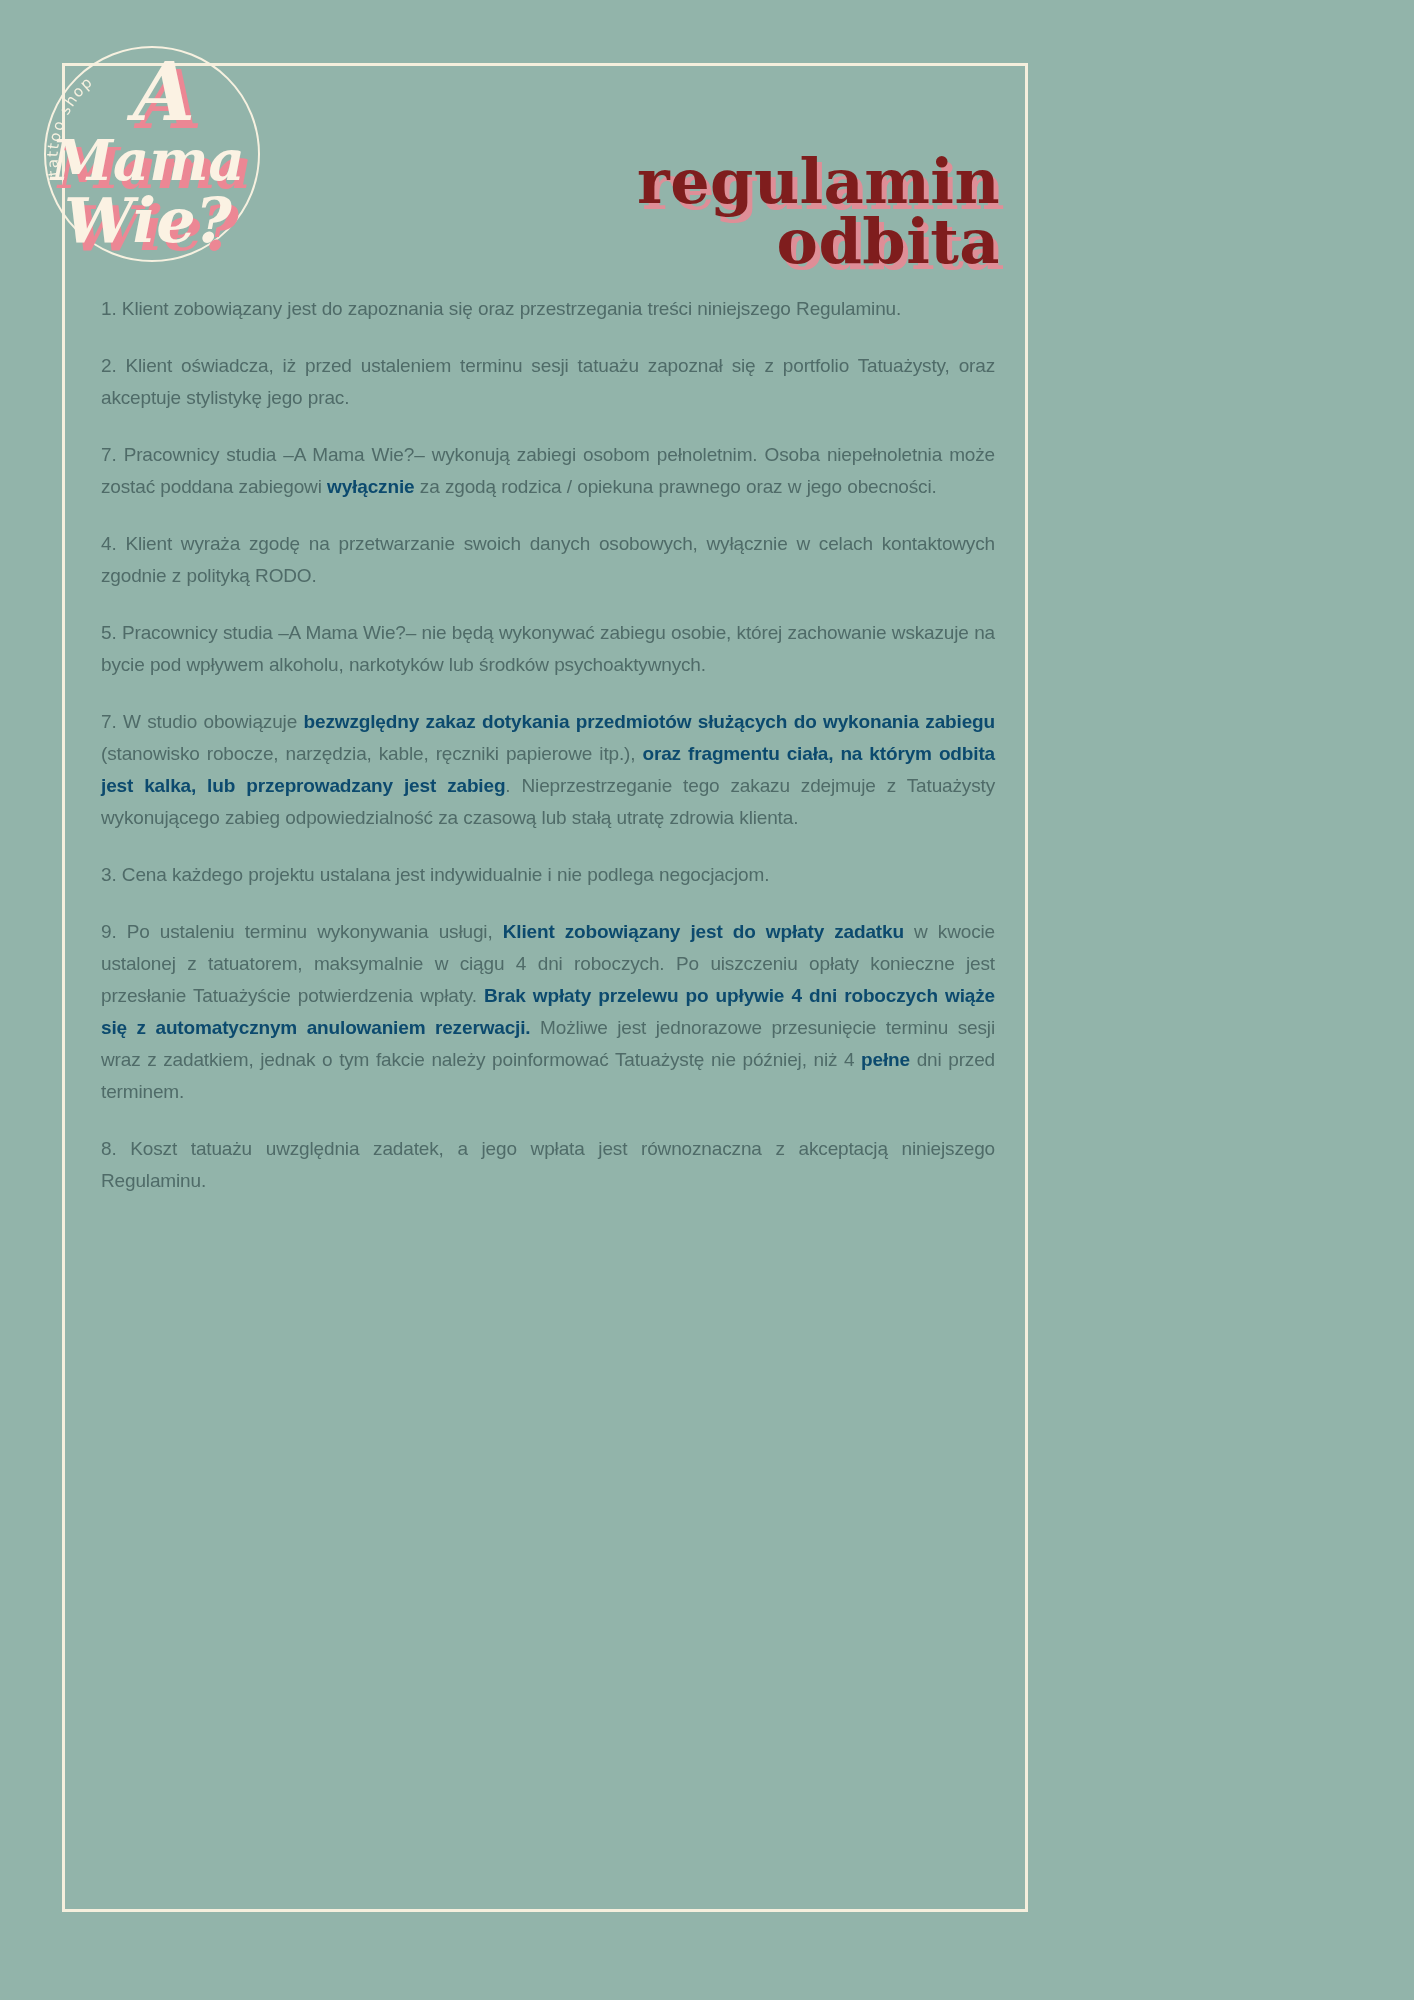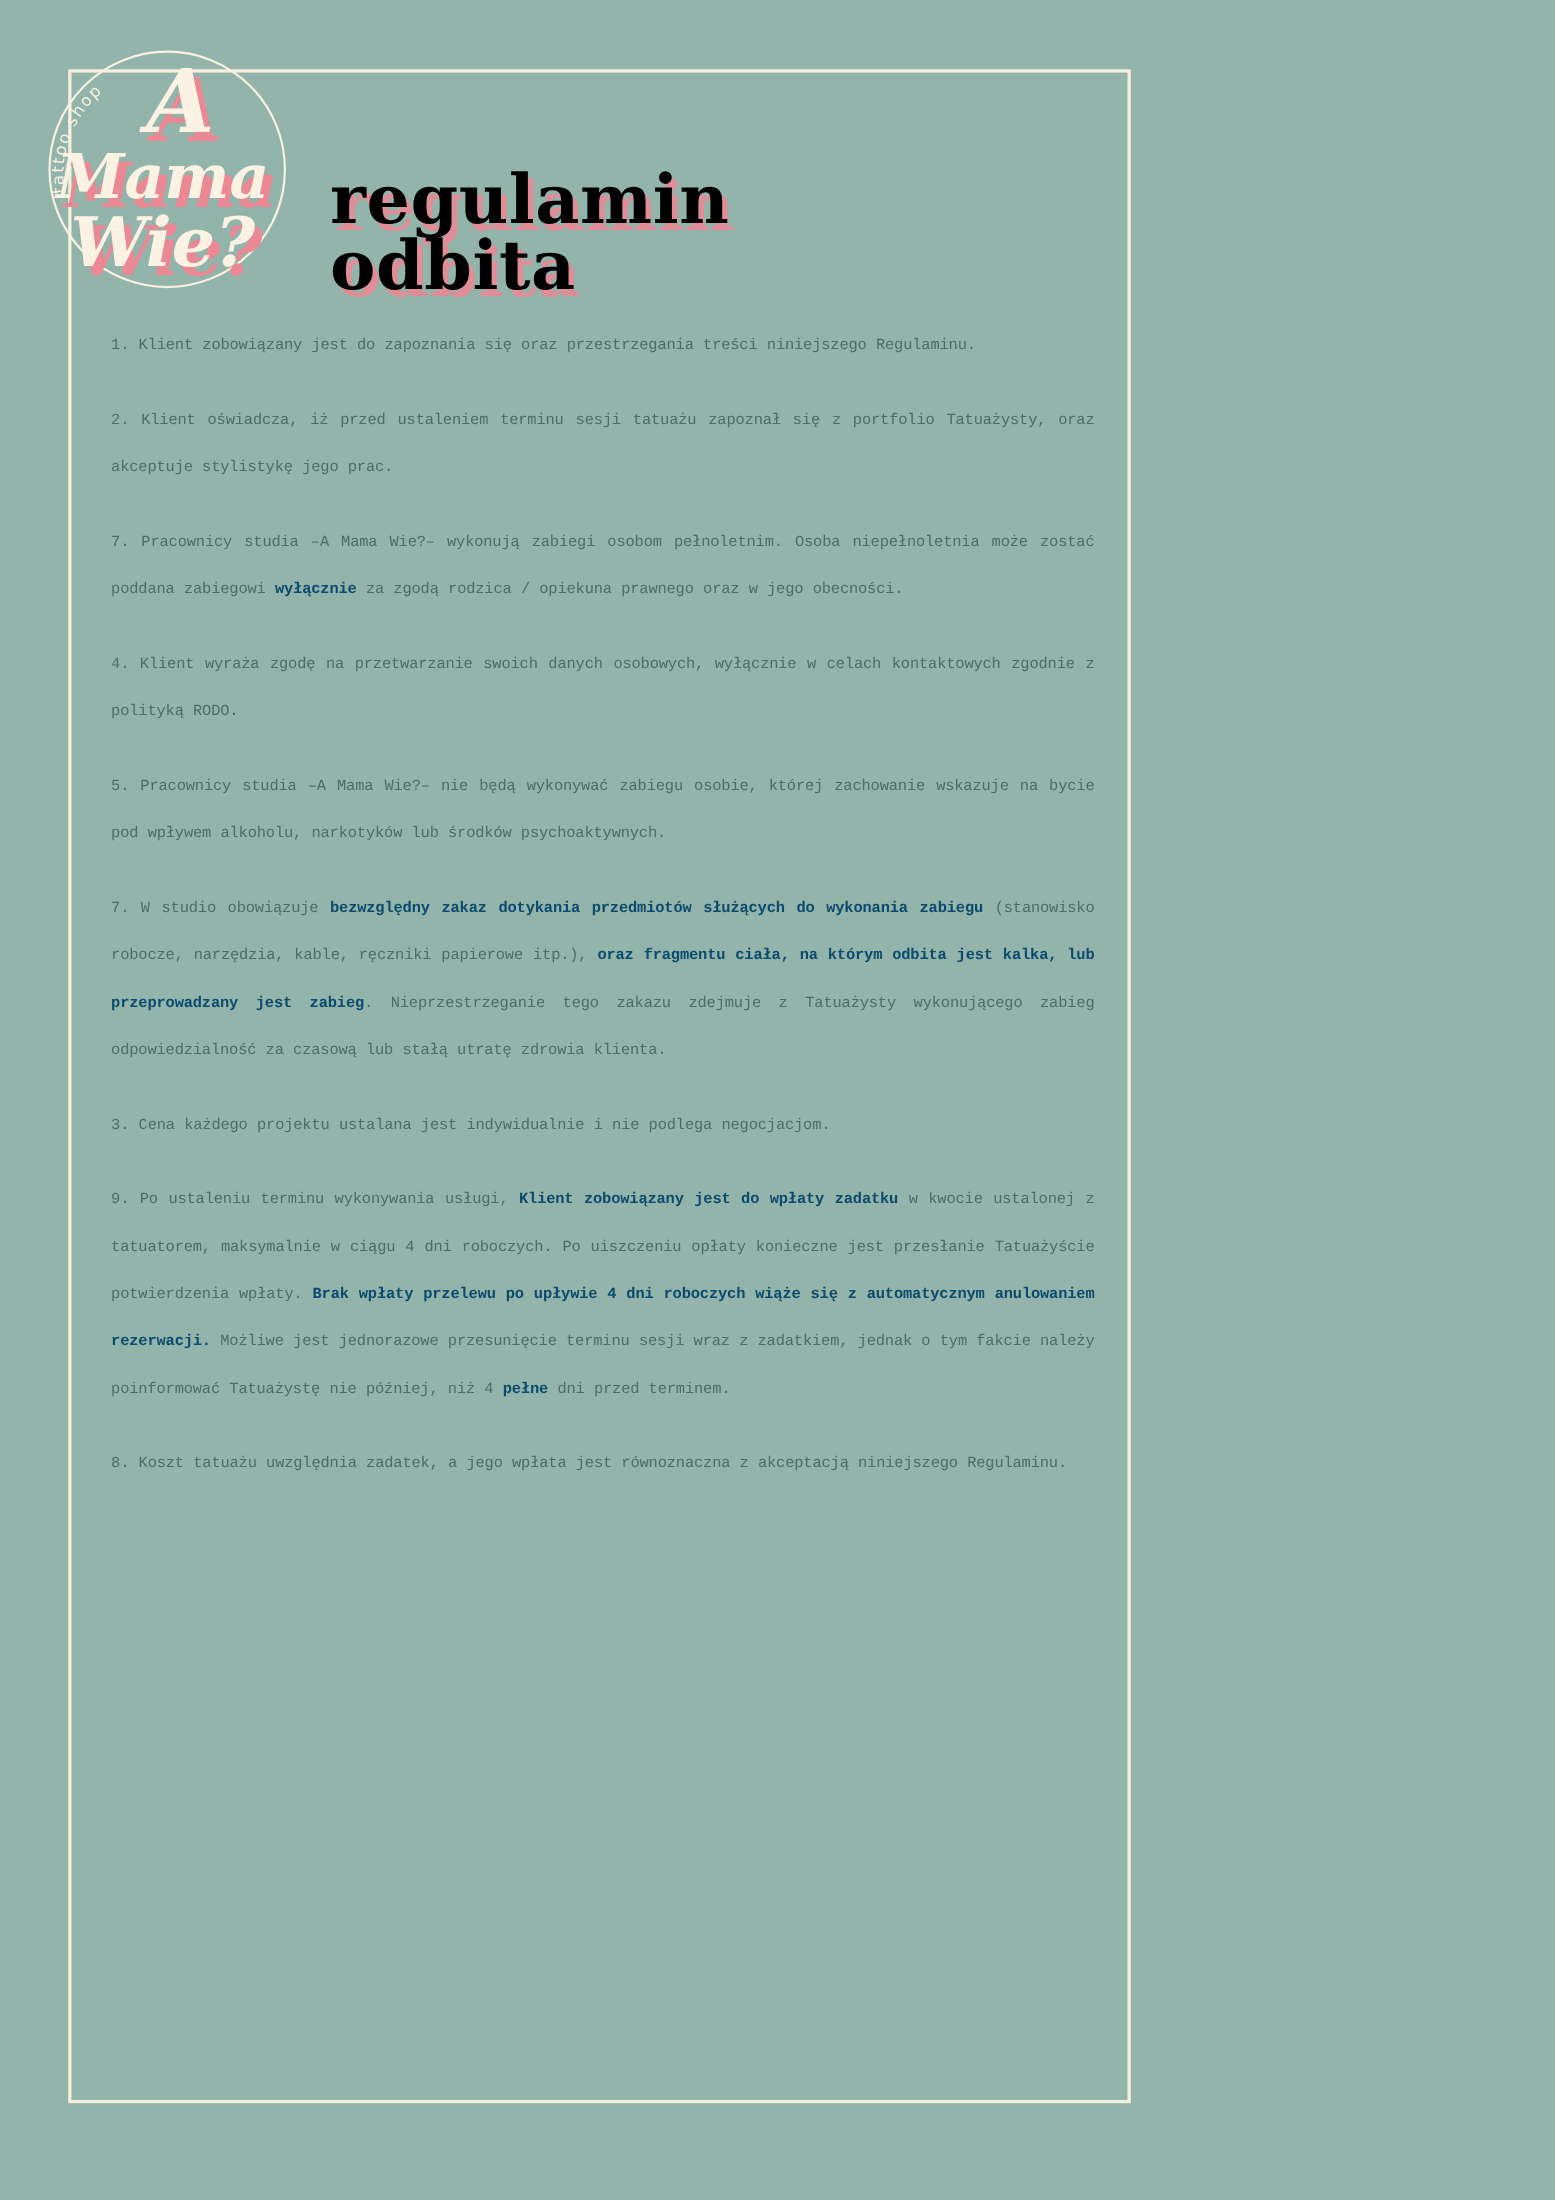--- a/index.html
+++ b/index.html
@@ -59,45 +59,45 @@
     width: 232px;
     height: 232px;
   }
 
   
   .heading {
     position: absolute;
     left: 300px;
     top: 110px;
     width: 700px;
-    text-align: left;
+    text-align: right;
     font-family: "DejaVu Serif", "Liberation Serif", serif;
     font-weight: bold;
     font-size: 62px;
     line-height: 0.98;
     letter-spacing: 0.5px;
-    color: #000000;
+    color: #7f1d1d;
     text-shadow: 5px 6px 0 rgba(236,135,148,0.85);
   }
   .heading .ln {
     display: block;
   }
 
   
   .body-col {
     position: absolute;
     left: 101px;
     top: 293px;
     width: 894px;
   }
   .clause {
     color: #4f6b68;
-    font-family: Liberation Mono, monospace;
-    font-size: 14px;
-    line-height: 43px;
+    font-family: Liberation Sans, sans-serif;
+    font-size: 19px;
+    line-height: 32px;
     text-align: justify;
     text-justify: inter-word;
     margin: 0 0 25px 0;
     letter-spacing: -0.15px;
     word-spacing: 0.2px;
   }
   .clause:last-child { margin-bottom: 0; }
   .clause b {
     font-weight: bold;
     color: #0c4a6e;

